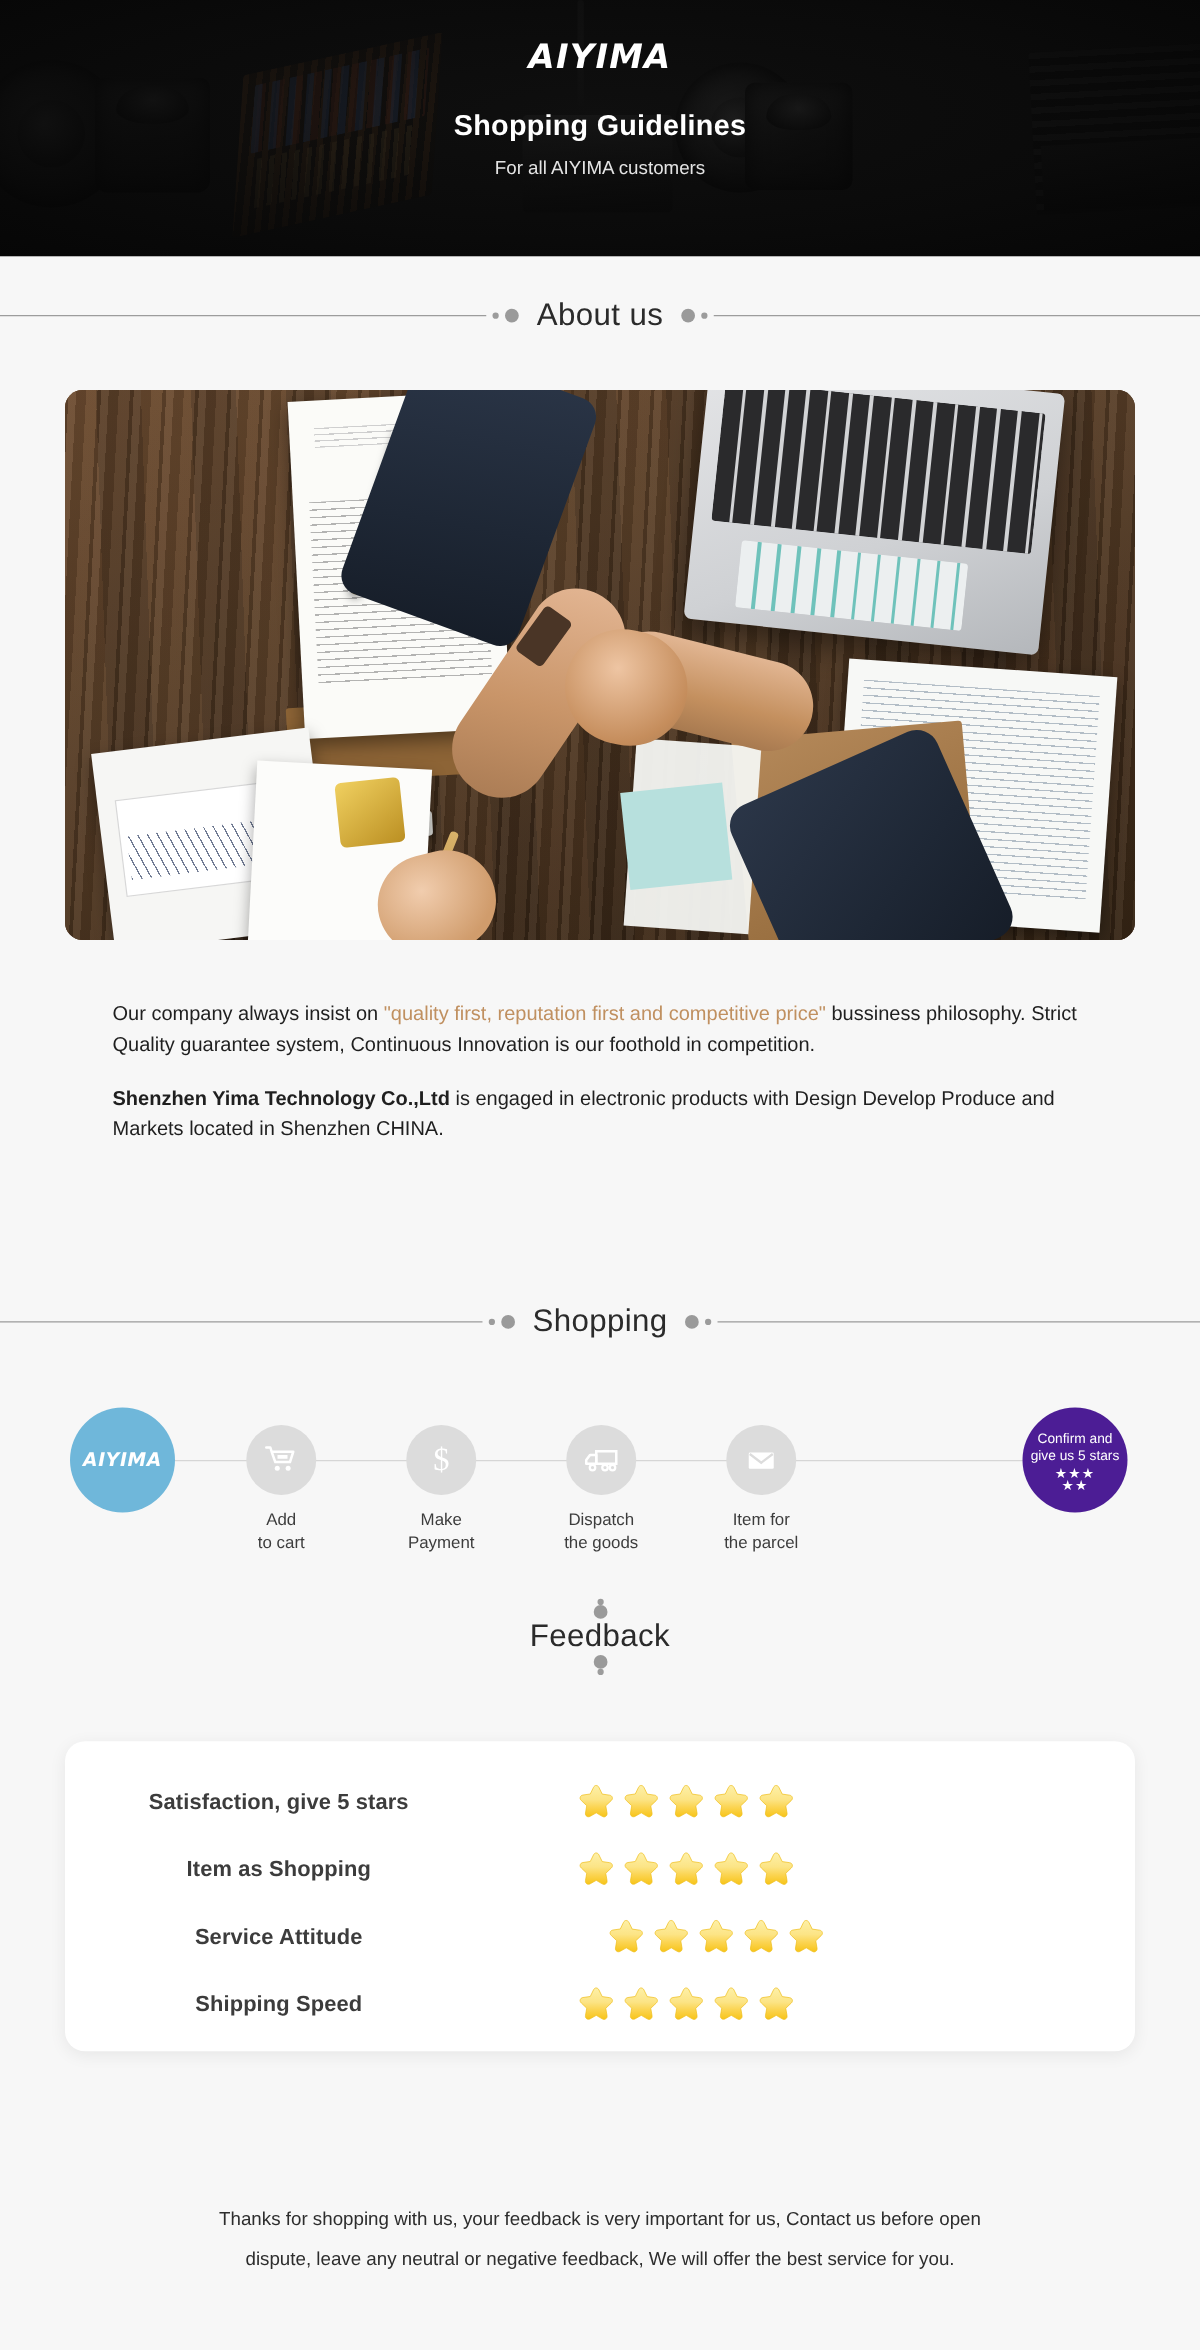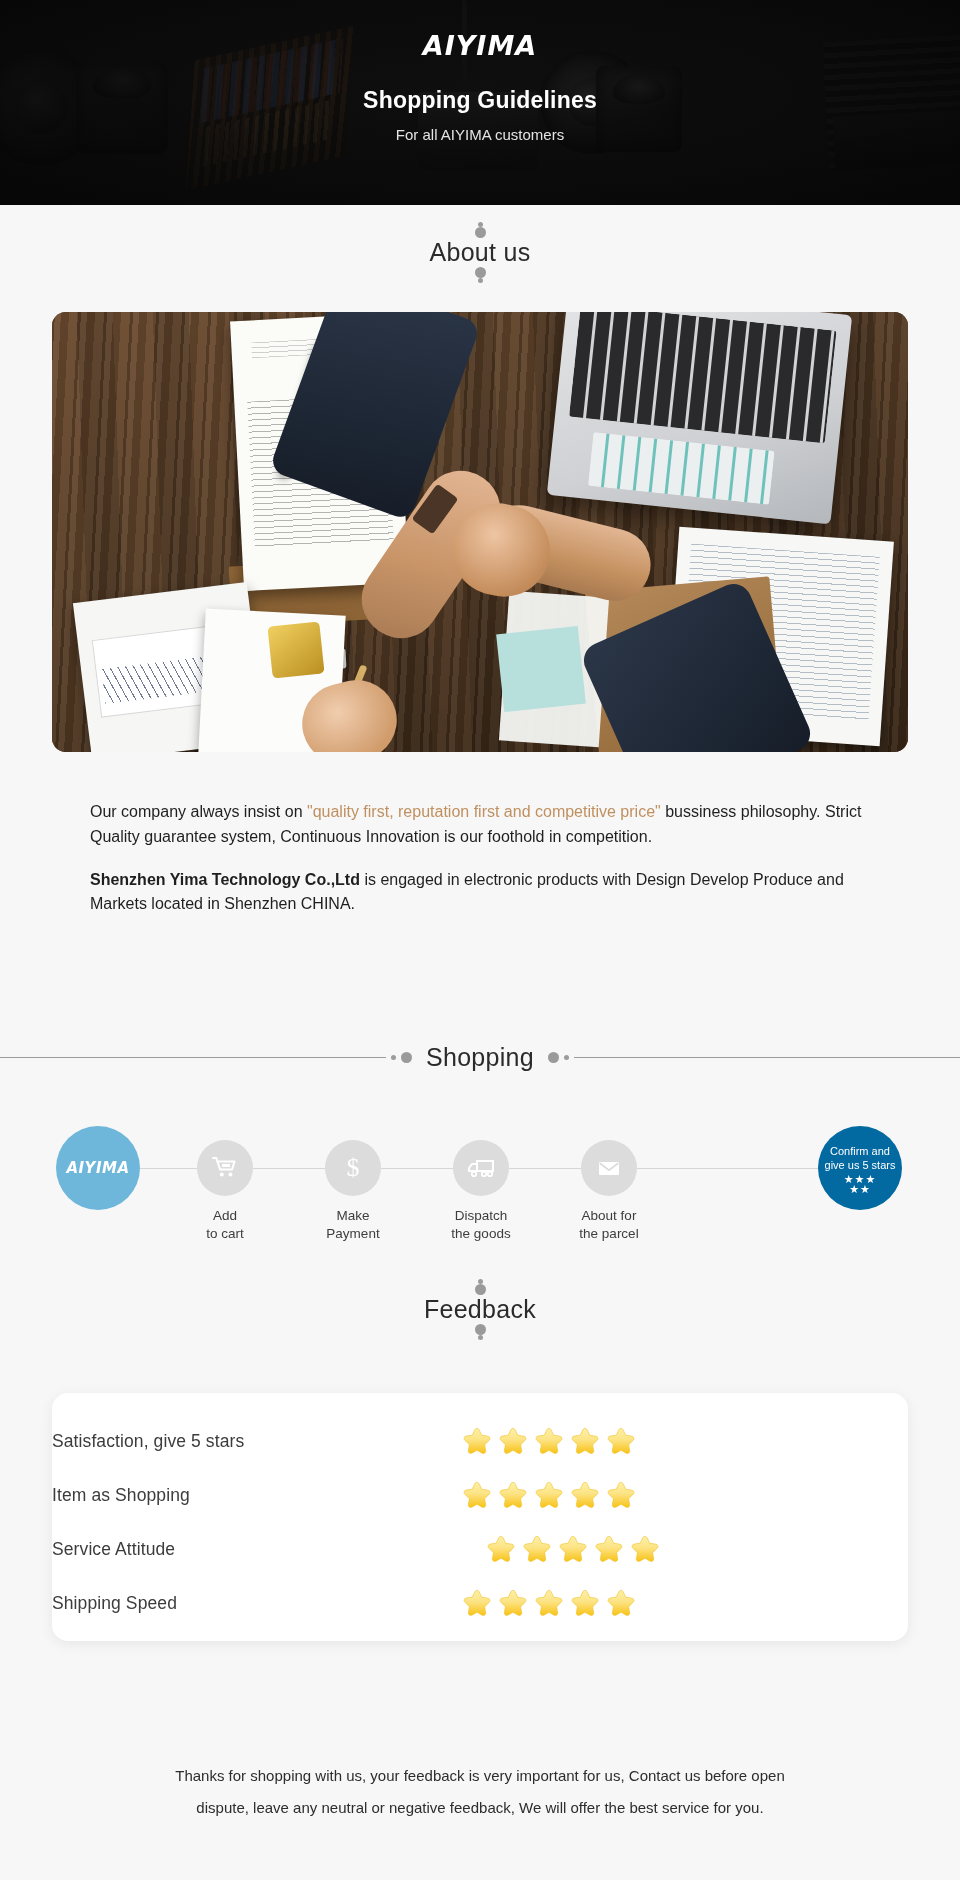--- a/index.html
+++ b/index.html
@@ -428,21 +428,21 @@
     font-family: "DejaVu Sans", sans-serif;
     font-weight: bold;
     font-style: italic;
     font-size: 15px;
     color: #fff;
     letter-spacing: .5px;
   }
   .final-circle {
     width: 84px; height: 84px;
     border-radius: 50%;
-    background: #0369a1;
+    background: #4c1d95;
     margin: 16px auto 0;
     display: flex;
     flex-direction: column;
     align-items: center;
     justify-content: center;
     color: #fff;
     z-index: 3;
     position: relative;
     padding-top: 4px;
   }
@@ -467,24 +467,24 @@
   }
   .fb-row {
     position: absolute;
     left: 0; width: 856px;
     height: 40px;
     display: flex;
     align-items: center;
   }
   .fb-label {
     width: 342px;
-    text-align: left;
+    text-align: center;
     padding-right: 0;
     font-size: 17.5px;
-    font-weight: normal;
+    font-weight: bold;
     color: #3c3c3c;
     letter-spacing: .1px;
   }
   .fb-stars {
     margin-left: 68px;
     display: flex;
     gap: 6px;
   }
   .star {
     width: 30px; height: 30px;
@@ -519,21 +519,21 @@
       <div class="heatsink"></div>
       <div class="banner-veil"></div>
     </div>
     <div class="banner-text">
       <div class="brand-logo">AIYIMA</div>
       <div class="banner-title">Shopping Guidelines</div>
       <div class="banner-sub">For all AIYIMA customers</div>
     </div>
   </div>
 
-  <div class="section-head" style="position:absolute; left:0; top:230px;flex-direction:column;">
+  <div class="section-head" style="position:absolute; left:0; top:230px;">
     <div class="sh-line"></div>
     <div class="sh-dot-sm"></div>
     <div class="sh-dot-lg"></div>
     <div class="sh-title">About us</div>
     <div class="sh-dot-lg"></div>
     <div class="sh-dot-sm"></div>
     <div class="sh-line"></div>
   </div>
 
   <div class="about-photo">
@@ -633,21 +633,21 @@
     </div>
 
     <div class="step" style="left:549px;">
       <div class="circle">
         <svg width="30" height="30" viewBox="0 0 30 30" aria-hidden="true">
           <rect x="5" y="9" width="20" height="13" rx="1" fill="#fff"></rect>
           <path d="M5.8 10.2 15 17.2l9.2-7" fill="none" stroke="#dcdcdc" stroke-width="1.8"></path>
         </svg>
       </div>
       <div class="step-label">
-        <div>About for</div>
+        <div>Item for</div>
         <div>the parcel</div>
       </div>
     </div>
 
     <div class="step-final" style="left:800px;">
       <div class="final-circle">
         <div class="ftxt">Confirm and</div>
         <div class="ftxt">give us 5 stars</div>
         <div class="final-stars">
           <div class="row1">★★★</div>

